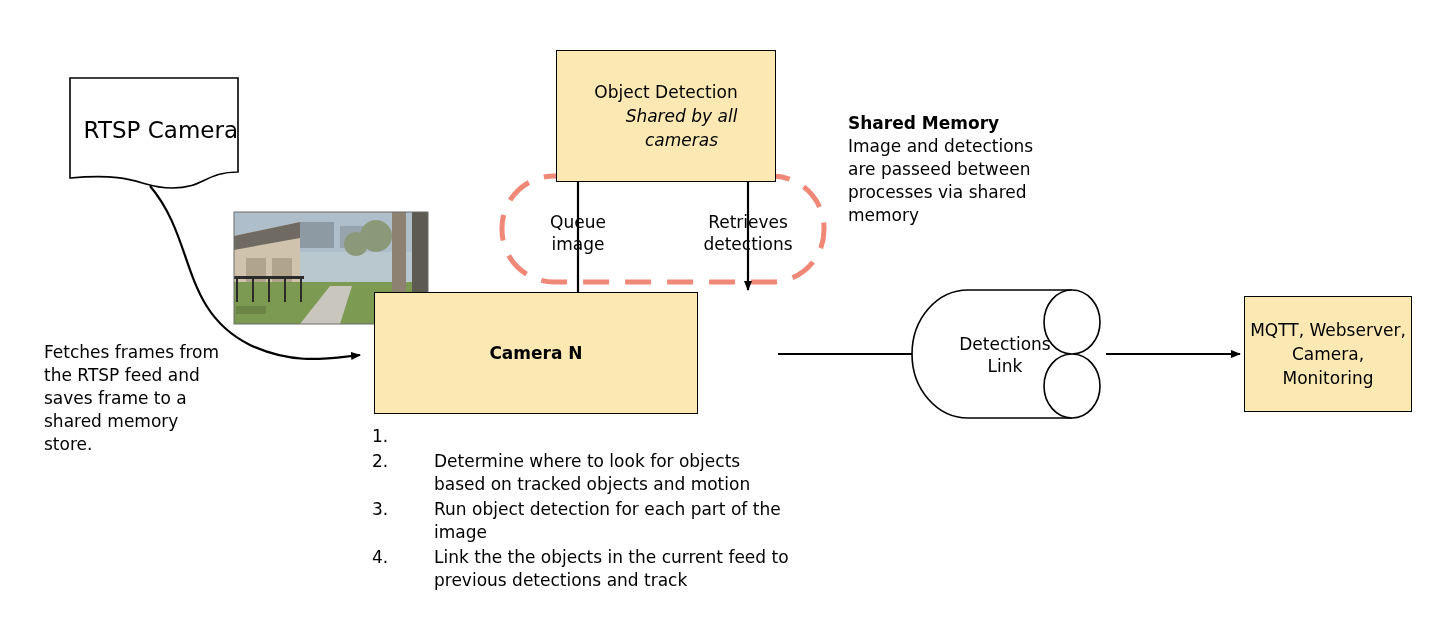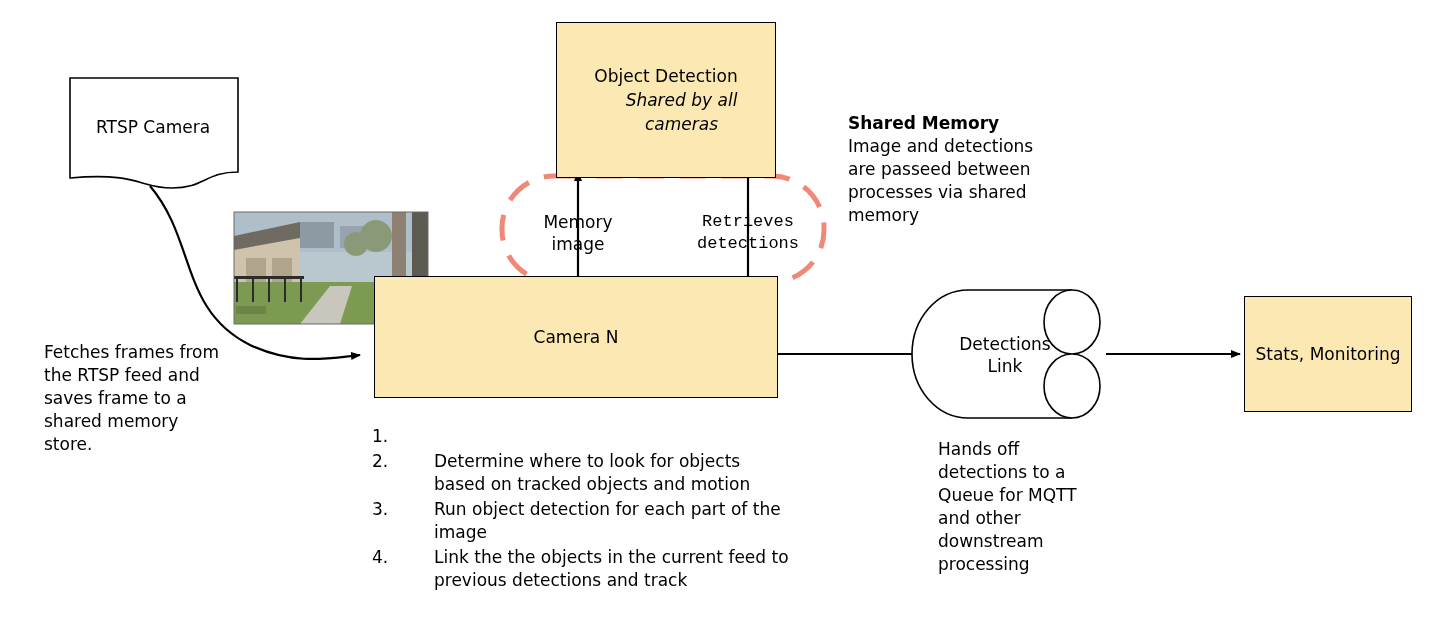--- a/index.html
+++ b/index.html
@@ -43,22 +43,22 @@
   }
   .box .line2 {
     font-size: 17px;
     line-height: 24px;
     font-style: italic;
     margin-left: 31px;
   }
   .doc-label {
     position: absolute;
     width: 170px;
-    text-align: center;
-    font-size: 17px;
+    text-align: right;
+    font-size: 23px;
     left: 68px;
     top: 117px;
   }
   .text-block {
     position: absolute;
     font-size: 17px;
     line-height: 23px;
   }
   .bold {
     font-weight: bold;
@@ -179,60 +179,58 @@
         <rect x="236" y="306" width="30" height="8" fill="#00000022"></rect>
       </g>
       <rect x="234" y="212" width="194" height="112" fill="none" stroke="#6b6b6b" stroke-width="1"></rect>
     </g>
   </svg>
 
   <div class="doc-label">RTSP Camera</div>
 
   <div class="thumb"></div>
 
-  <div class="node box" style="left:556px; top:22px; width:220px; height:156px;text-align:center;">
+  <div class="node box" style="left:556px; top:50px; width:220px; height:132px;text-align:center;">
     <div class="line1">Object Detection</div>
     <div class="line2">Shared by all cameras</div>
   </div>
 
-  <div class="node box" style="left:374px; top:276px; width:404px; height:122px;">
+  <div class="node box" style="left:374px; top:292px; width:324px; height:122px;font-weight:bold;">
     <div class="cam-label">Camera N</div>
   </div>
 
   <div class="queue-label">
     <div>Detections</div>
     <div>Link</div>
   </div>
 
   <div class="node box" style="left:1244px; top:296px; width:168px; height:116px;">
-    <div class="line1">Stats, Monitoring</div>
+    <div class="line1">MQTT, Webserver,</div>
+    <div class="line1">Camera, Monitoring</div>
   </div>
 
   <div class="edge-label" style="left:528px; top:211px; width:100px;">
-    <div>Memory</div>
+    <div>Queue</div>
     <div>image</div>
   </div>
 
-  <div class="edge-label" style="left:690px; top:211px; width:116px;font-family:Liberation Mono, monospace;">
+  <div class="edge-label" style="left:690px; top:211px; width:116px;">
     <div>Retrieves</div>
     <div>detections</div>
   </div>
 
   <div class="text-block" style="left:848px; top:112px; width:214px;">
     <div class="bold">Shared Memory</div>
     <div>Image and detections are passeed between processes via shared memory</div>
   </div>
 
   <div class="text-block" style="left:44px; top:341px; width:178px;">
     <span>Fetches frames from the RTSP feed and saves frame to a shared memory store.</span>
   </div>
 
-  <div class="text-block" style="left:938px; top:438px; width:168px;">
-    <span>Hands off detections to a Queue for MQTT and other downstream processing</span>
-  </div>
 
   <div class="steps">
     <div class="step">
       <div class="step-num">1.</div>
     </div>
     <div class="step">
       <div class="step-num">2.</div>
       <div class="step-text">Determine where to look for objects based on tracked objects and motion</div>
     </div>
     <div class="step">

